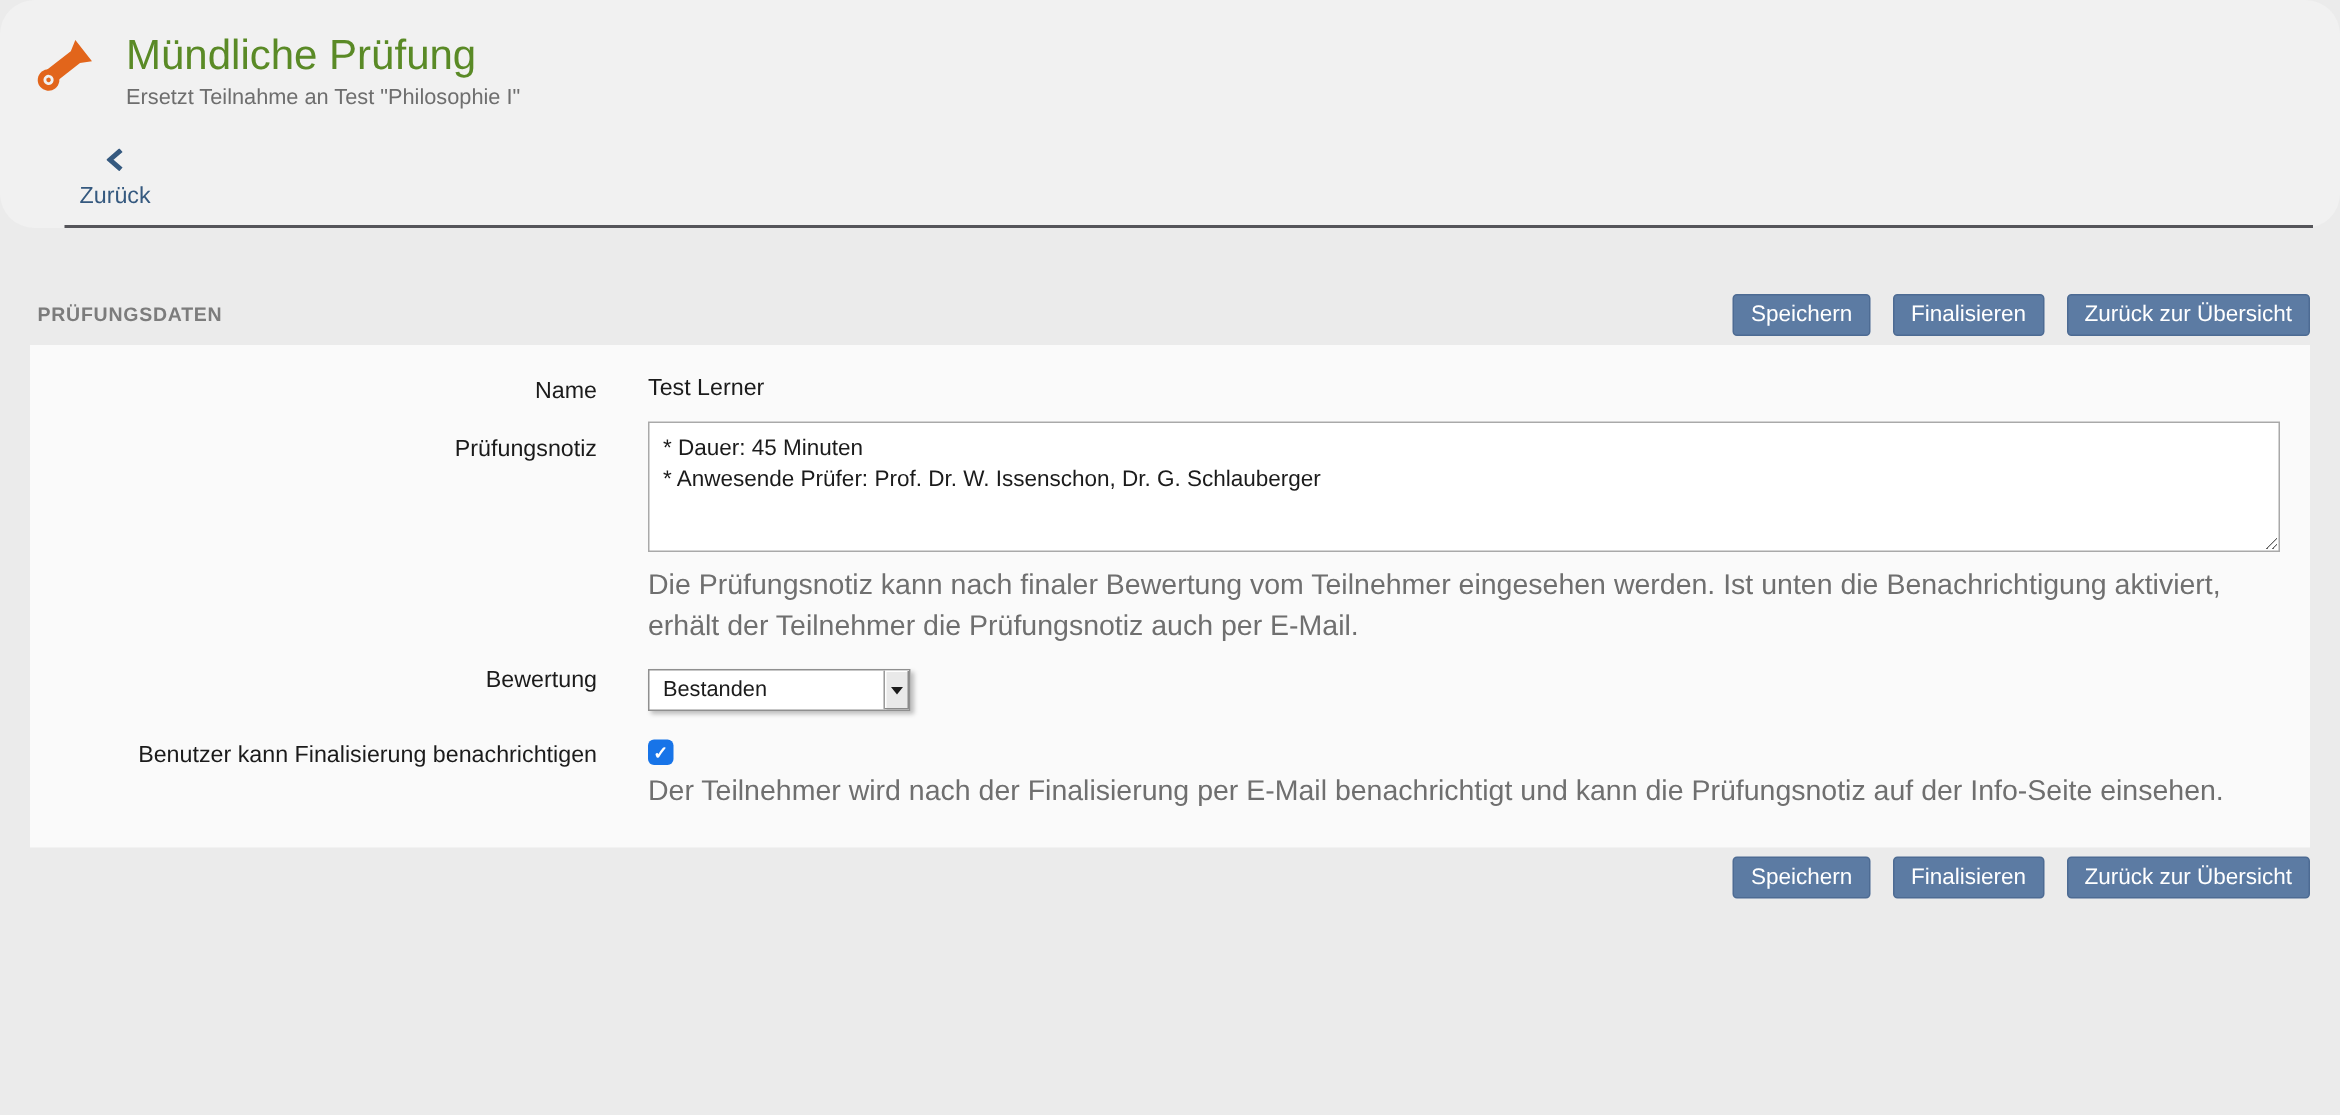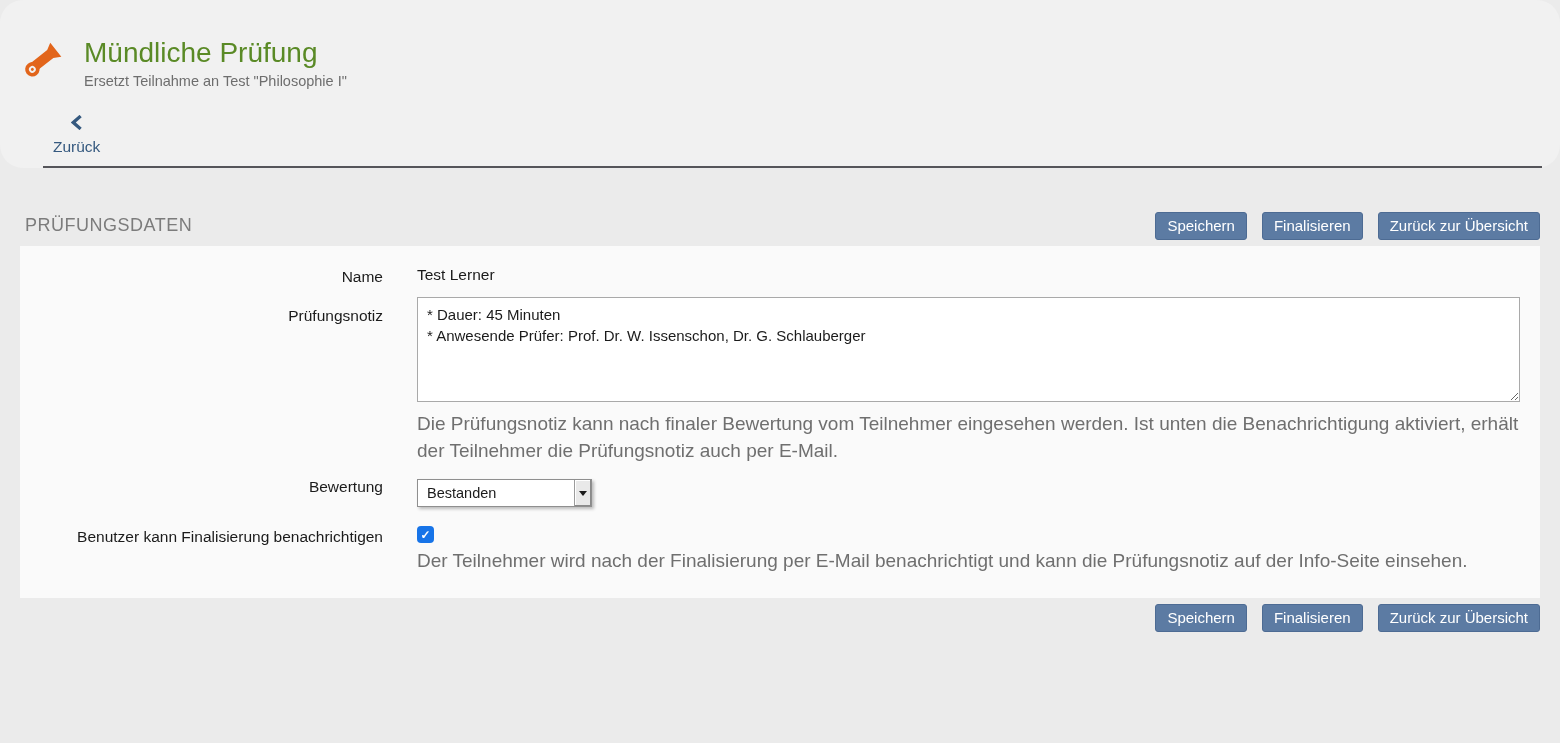--- a/index.html
+++ b/index.html
@@ -6,60 +6,60 @@
   html,body { width:1560px; height:743px; }
   body {
     font-family:"Liberation Sans", sans-serif;
     background:#ebebeb;
     color:#1b1b1b;
     overflow:hidden;
   }
   .page { width:1560px; height:743px; position:relative; }
 
   
-  .masthead-band { background:#f1f1f1; padding:36px 0 0 18px;border-radius:23px; }
+  .masthead-band { background:#f1f1f1; padding:20px 0 0 18px;border-radius:23px; }
   .masthead { display:flex; align-items:flex-start; gap:16px; }
   .masthead-icon { width:50px; height:50px; flex:0 0 auto; }
   .masthead-text h1 { font-size:28px; font-weight:400; color:#5a8a26; line-height:1.2; }
   .masthead-text .subtitle { font-size:14.5px; color:#6e6e6e; margin-top:3px; }
 
   
   .backbar { margin:0 18px 0 25px; padding:26px 0 10px 10px; border-bottom:2px solid #55555a; }
   .back-link { display:inline-flex; align-items:center; gap:8px; color:#35597f; font-size:15.5px; text-decoration:none; cursor:pointer;flex-direction:column; }
   .chevron-left { width:11px; height:15px; display:inline-block; }
 
   
   main { padding-top:44px; }
   .section-head { display:flex; justify-content:space-between; align-items:center; padding:0 20px 0 25px; margin-bottom:6px; }
-  .section-title { font-size:18px; font-weight:400; color:#7c7c7c; letter-spacing:0.5px; }
+  .section-title { font-size:13px; font-weight:700; color:#7c7c7c; letter-spacing:0.5px; }
 
   .toolbar { display:flex; gap:15px; }
   .toolbar.bottom { justify-content:flex-end; padding:0 20px; margin-top:6px; }
   .btn {
     background:#5c7ba3; border:1px solid #4d6b93; border-radius:3px;
     color:#fff; font-family:inherit; font-size:15px; padding:4px 11px; height:28px;
     cursor:pointer; white-space:nowrap;
   }
 
   
   .panel { background:#fafafa; margin:0 20px; padding:16px 0 16px 0; }
-  .form-row { display:flex; margin-bottom:7px; }
+  .form-row { display:flex; margin-bottom:7px;padding-left:15px; }
   .form-label {
     width:363px; flex:0 0 363px; text-align:right; font-size:15.5px; color:#1b1b1b;
     padding-right:0; margin-right:34px; line-height:1.45;
   }
   .form-label.top { padding-top:8px; }
   .form-control { flex:1; margin-right:20px; }
   .static-value { font-size:15.5px; color:#1b1b1b; }
   .row-name { margin-bottom:9px; padding-top:4px; }
   .row-center { align-items:flex-start; margin-bottom:19px; }
   .row-center .form-label { line-height:1; }
 
   textarea {
-    width:100%; height:105px; background:#fff; border:1px solid #a9a9a9;
+    width:100%; height:87px; background:#fff; border:1px solid #a9a9a9;
     font-family:inherit; font-size:15px; color:#1b1b1b; padding:6px 9px; line-height:1.4;
   }
   .help { font-size:19px; color:#6f6f6f; line-height:1.4; margin-top:5px; }
   .row-gap { margin-bottom:15px; }
   .row-gap2 { margin-bottom:17px; }
 
   
   .select {
     width:175px; height:28px; background:#fff; border:1px solid #8f8f8f;
     box-shadow:2px 2px 3px rgba(0,0,0,0.25);

